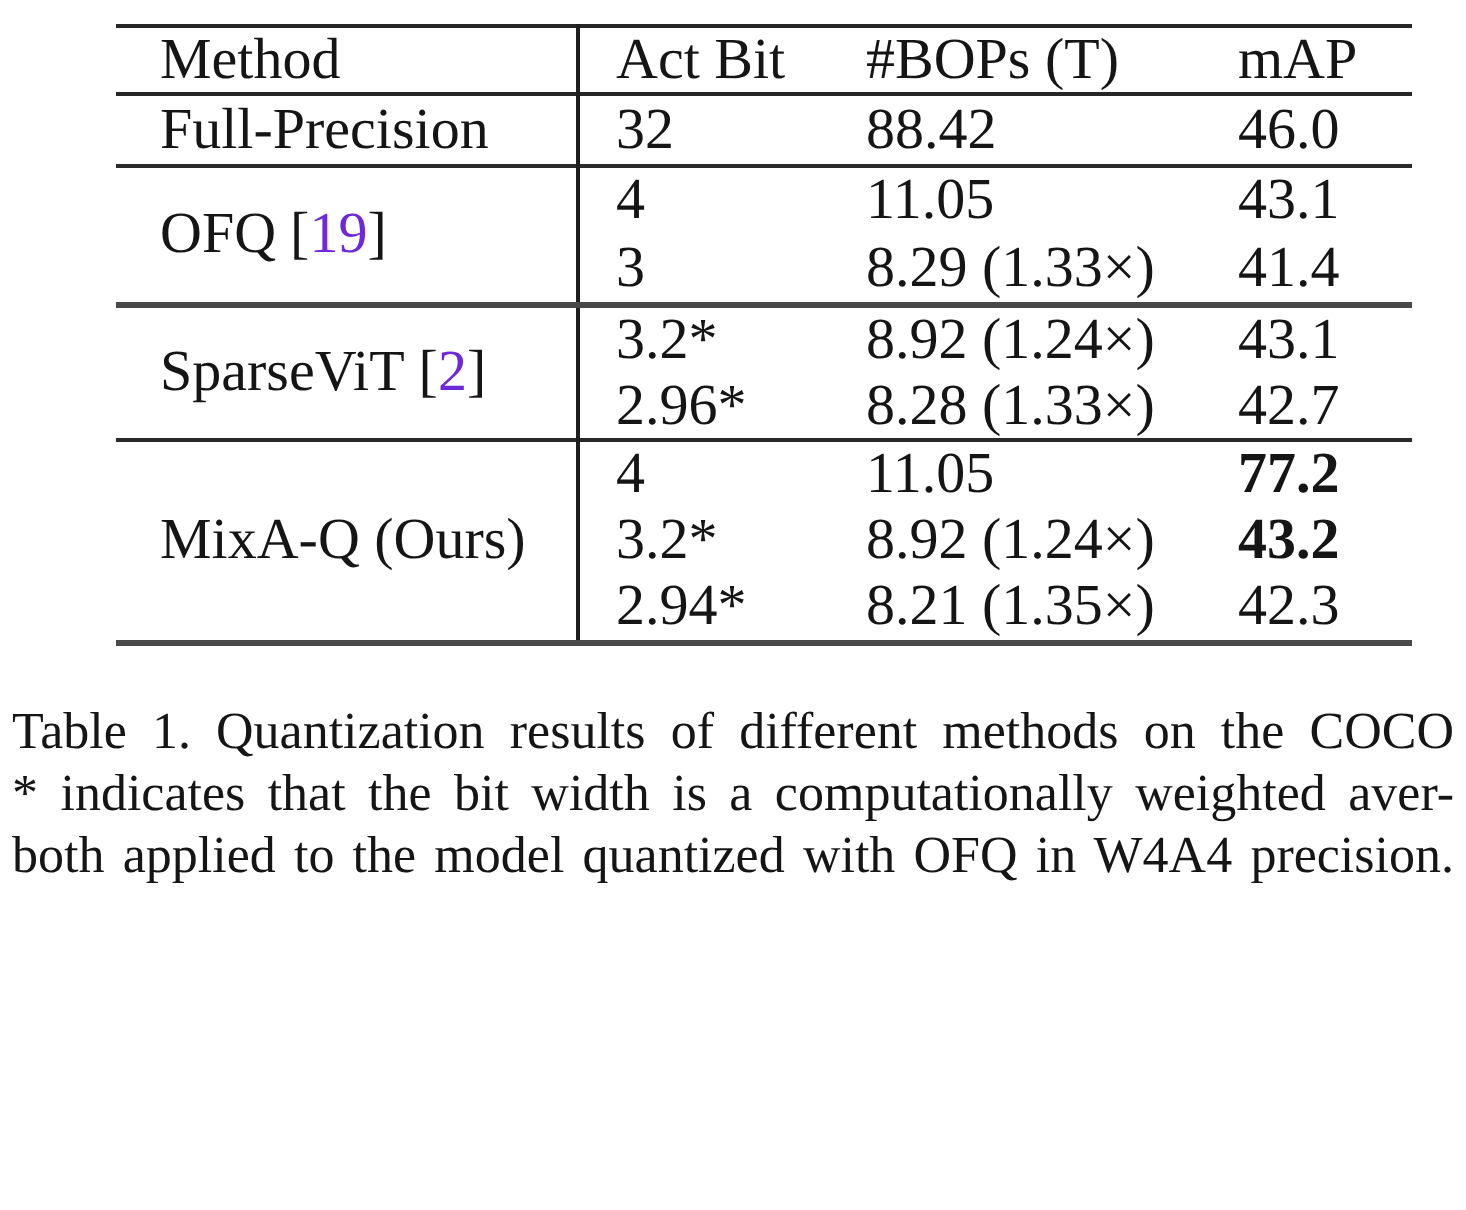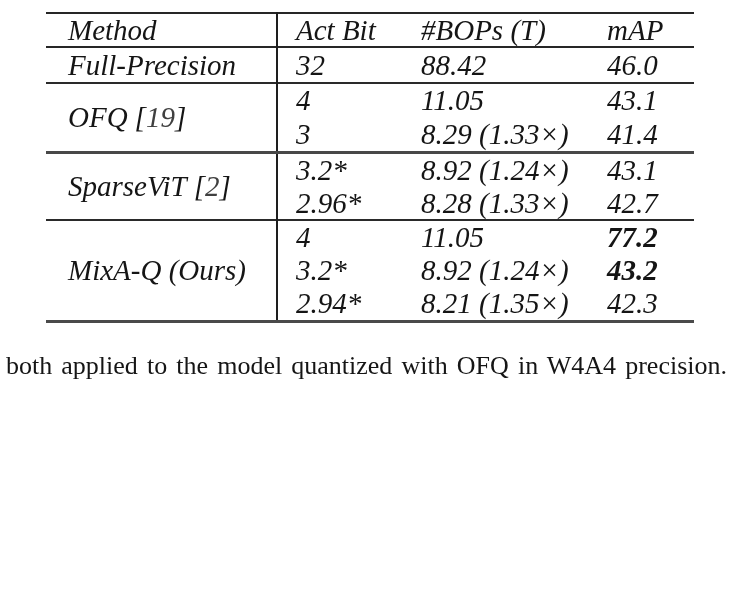--- a/index.html
+++ b/index.html
@@ -12,24 +12,23 @@
     height: 605px;
     position: relative;
     font-family: "Liberation Serif", serif;
     color: #151515;
     overflow: hidden;
   }
 
   
   .table-wrap {
     position: absolute;
-    left: 46px;
+    left: 58px;
     top: 12px;
     width: 648px;
-    font-style: italic;
   }
   table.results {
     border-collapse: collapse;
     table-layout: fixed;
     width: 648px;
     font-size: 29px;
     border-top: 2px solid #262626;
     border-bottom: 3px solid #4a4a4a;
   }
   col.c-method { width: 231px; }
@@ -54,21 +53,21 @@
 
   tbody.sec-fp      { border-bottom: 2px solid #2a2a2a; }
   tbody.sec-fp   td { line-height: 34px; }
   tbody.sec-ofq     { border-bottom: 3px solid #484848; }
   tbody.sec-ofq  td { line-height: 33.5px; }
   tbody.sec-svit    { border-bottom: 2px solid #2a2a2a; }
   tbody.sec-svit td { line-height: 32.5px; }
   tbody.sec-mixa td { line-height: 33px; }
 
   .cite {
-    color: #404040;
+    color: #6d28d9;
     text-decoration: none;
     cursor: pointer;
   }
   .bracket { color: #151515; }
   .bracket.open { margin-left: 7px; }
   .bold { font-weight: bold; }
 
   
   .caption {
     position: absolute;
@@ -159,14 +158,16 @@
       <tr>
         <td class="col-act">2.94*</td>
         <td class="col-bops">8.21 (1.35×)</td>
         <td class="col-map">42.3</td>
       </tr>
     </tbody>
   </table>
 </div>
 
 <div class="caption">
+  <div class="caption-line">Table 1. Quantization results of different methods on the COCO</div>
+  <div class="caption-line">* indicates that the bit width is a computationally weighted aver-</div>
   <div class="caption-line">both applied to the model quantized with OFQ in W4A4 precision.</div>
 </div>
 
 </body></html>

